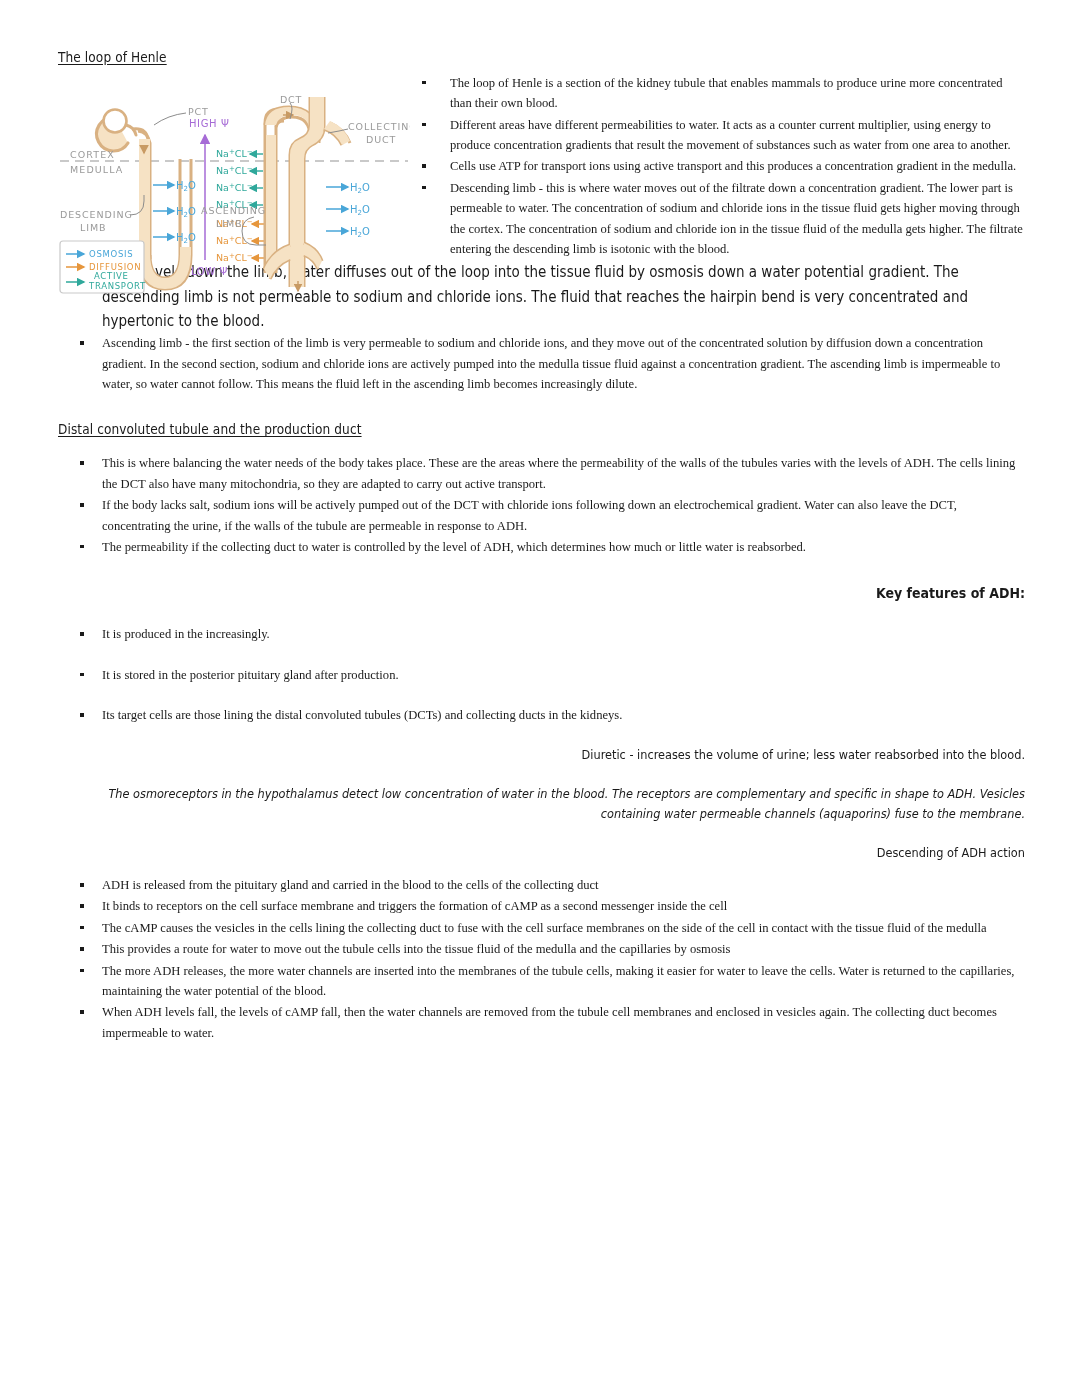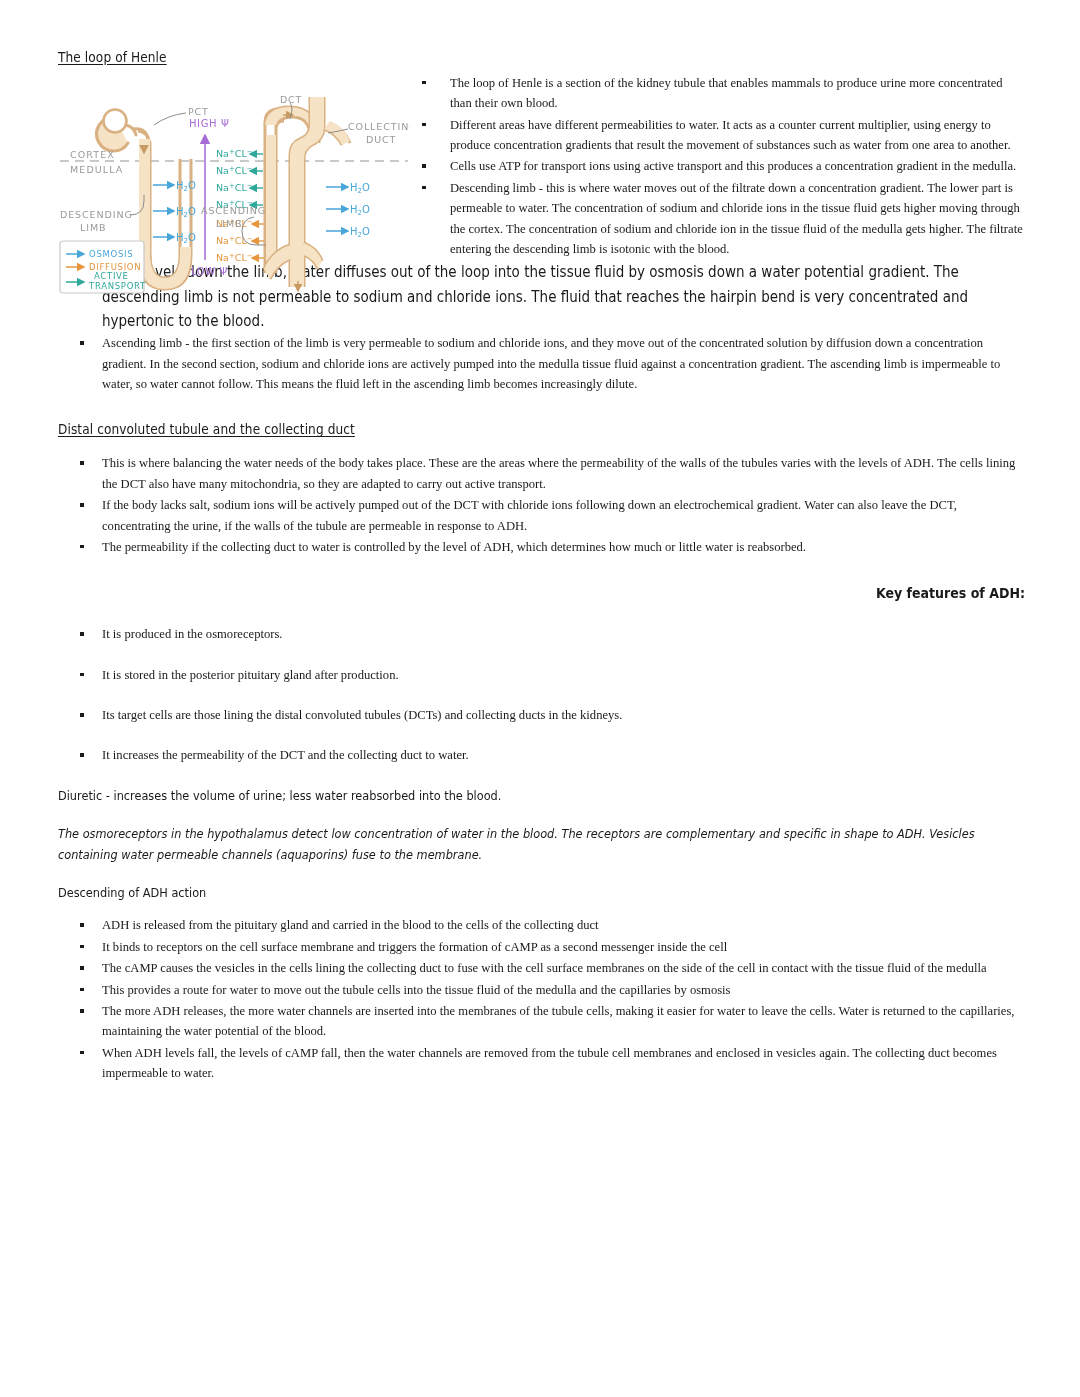--- a/index.html
+++ b/index.html
@@ -31,21 +31,21 @@
     font-size: 14px;
     font-weight: 700;
     margin: 0 0 4px 0;
     line-height: 1.5;
     text-align: right;
   }
   .para {
     font-size: 12.6px;
     line-height: 1.62;
     margin: 8px 0 8px 0;
-    text-align: left;
+    text-align: right;
   }
 
   
   ul.bl {
     list-style: none;
     margin: 0;
     padding: 0;
     font-family: Liberation Serif, serif;
   }
   ul.bl > li {
@@ -266,35 +266,34 @@
     </div>
 
     <div class="cont">As it travels down the limb, water diffuses out of the loop into the tissue fluid by osmosis down a water potential gradient. The descending limb is not permeable to sodium and chloride ions. The fluid that reaches the hairpin bend is very concentrated and hypertonic to the blood.</div>
 
     <ul class="bl">
       <li>Ascending limb - the first section of the limb is very permeable to sodium and chloride ions, and they move out of the concentrated solution by diffusion down a concentration gradient. In the second section, sodium and chloride ions are actively pumped into the medulla tissue fluid against a concentration gradient. The ascending limb is impermeable to water, so water cannot follow. This means the fluid left in the ascending limb becomes increasingly dilute.</li>
     </ul>
   </div>
 
   <div class="sec-gap">
-    <div class="h-underline">Distal convoluted tubule and the collecting duct</div>
+    <div class="h-underline">Distal convoluted tubule and the production duct</div>
     <ul class="bl" style="margin-top:14px;">
       <li>This is where balancing the water needs of the body takes place. These are the areas where the permeability of the walls of the tubules varies with the levels of ADH. The cells lining the DCT also have many mitochondria, so they are adapted to carry out active transport.</li>
       <li>If the body lacks salt, sodium ions will be actively pumped out of the DCT with chloride ions following down an electrochemical gradient. Water can also leave the DCT, concentrating the urine, if the walls of the tubule are permeable in response to ADH.</li>
       <li>The permeability if the collecting duct to water is controlled by the level of ADH, which determines how much or little water is reabsorbed.</li>
     </ul>
   </div>
 
   <div class="sec-gap">
     <div class="h-bold" style="margin-top:22px;">Key features of ADH:</div>
     <ul class="bl spaced" style="margin-top:20px;">
-      <li>It is produced in the osmoreceptors.</li>
+      <li>It is produced in the increasingly.</li>
       <li>It is stored in the posterior pituitary gland after production.</li>
       <li>Its target cells are those lining the distal convoluted tubules (DCTs) and collecting ducts in the kidneys.</li>
-      <li>It increases the permeability of the DCT and the collecting duct to water.</li>
     </ul>
     <div class="para" style="margin-top:6px;">Diuretic - increases the volume of urine; less water reabsorbed into the blood.</div>
     <div class="para" style="margin-top:18px;font-style:italic;">The osmoreceptors in the hypothalamus detect low concentration of water in the blood. The receptors are complementary and specific in shape to ADH. Vesicles containing water permeable channels (aquaporins) fuse to the membrane.</div>
   </div>
 
   <div style="margin-top:18px;">
     <div class="para">Descending of ADH action</div>
     <ul class="bl" style="margin-top:12px;">
       <li>ADH is released from the pituitary gland and carried in the blood to the cells of the collecting duct</li>
       <li>It binds to receptors on the cell surface membrane and triggers the formation of cAMP as a second messenger inside the cell</li>

